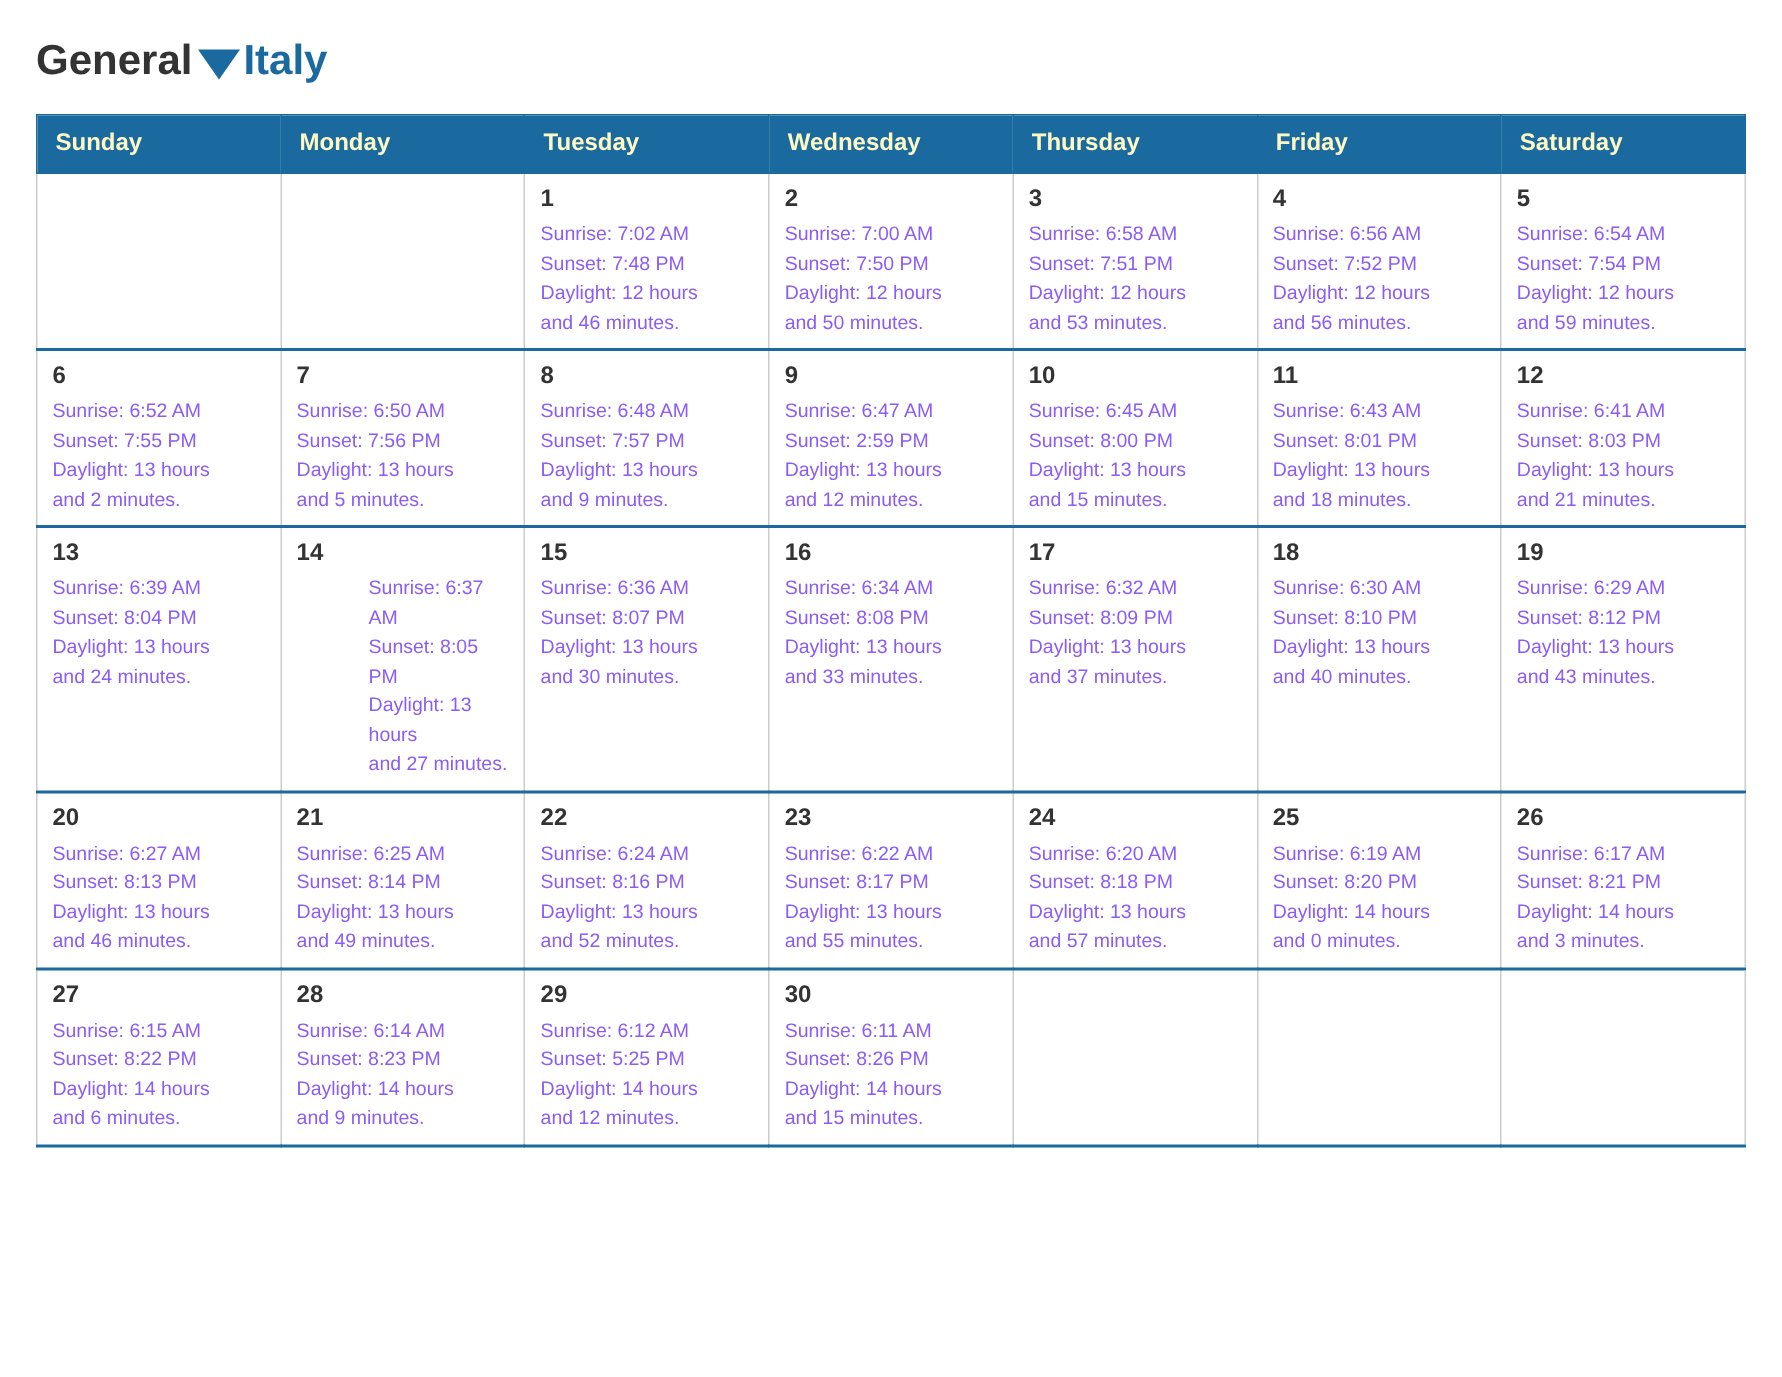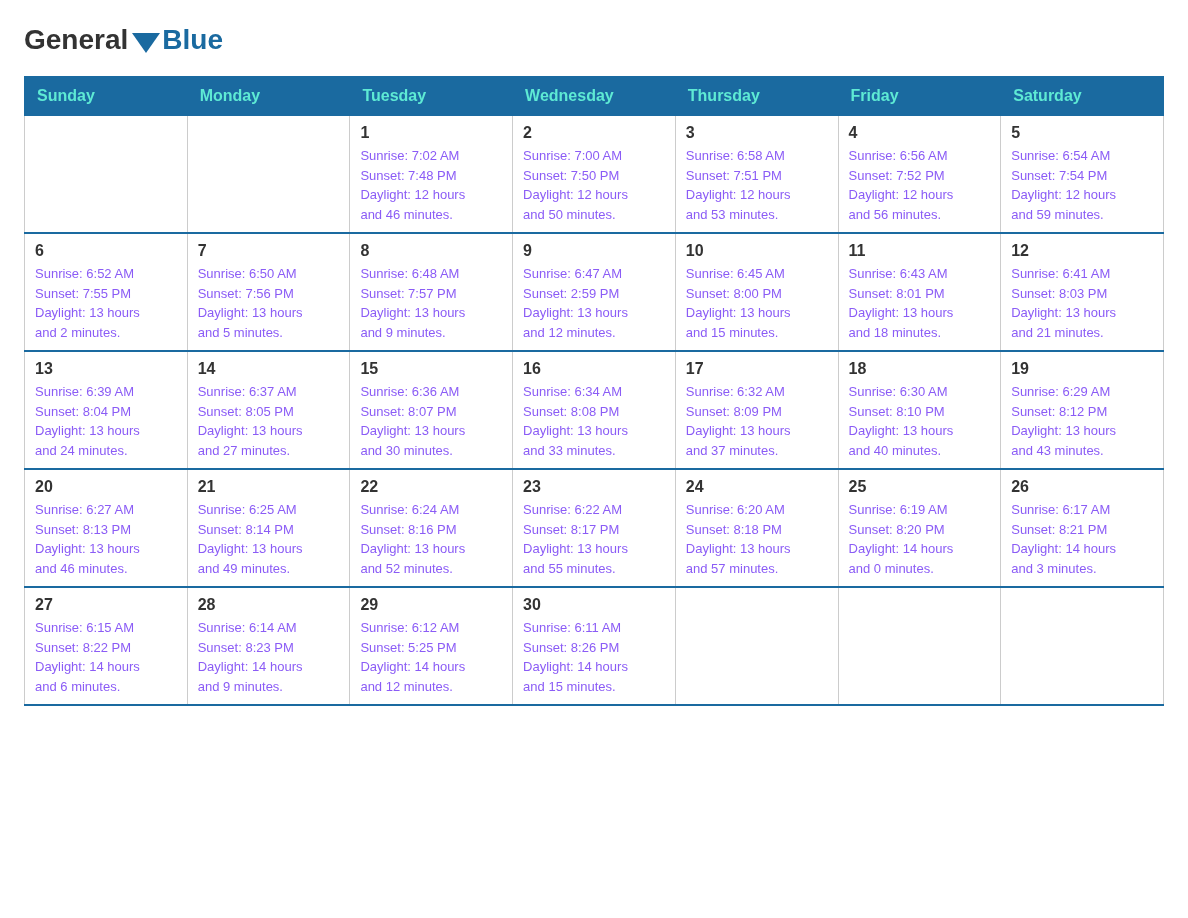--- a/index.html
+++ b/index.html
@@ -59,21 +59,21 @@
       font-size: 20px;
       color: #555;
       margin-top: 4px;
     }
     .calendar {
       width: 100%;
       border-collapse: collapse;
     }
     .calendar thead th {
       background-color: #1a6aa0;
-      color: #5eead4;
+      color: #fef9c3;
       font-size: 16px;
       font-weight: bold;
       padding: 10px 12px;
       text-align: left;
       border: 1px solid #1a6aa0;
     }
     .calendar tbody td {
       vertical-align: top;
       padding: 8px 10px;
       border: 1px solid #ccc;
@@ -101,21 +101,21 @@
   </style>
 </head>
 <body>
 
 <div class="header">
   <div class="logo">
     <div class="logo-text">
       <span class="logo-general">General</span>
       <div class="logo-arrow"></div>
     </div>
-    <span class="logo-blue">Blue</span>
+    <span class="logo-blue">Italy</span>
   </div>
 </div>
 
 <table class="calendar">
   <thead>
     <tr>
     <th>Sunday</th>
         <th>Monday</th>
         <th>Tuesday</th>
         <th>Wednesday</th>
@@ -218,21 +218,21 @@
       <tr>
         <td>
           <span class="day-number">13</span>
           <div class="day-info" style="white-space: pre-line;">Sunrise: 6:39 AM
 Sunset: 8:04 PM
 Daylight: 13 hours
 and 24 minutes.</div>
         </td>
         <td>
           <span class="day-number">14</span>
-          <div class="day-info" style="white-space: pre-line;">Sunrise: 6:37 AM
+          <div class="day-info" style="white-space: pre-line; margin-left: 48px;">Sunrise: 6:37 AM
 Sunset: 8:05 PM
 Daylight: 13 hours
 and 27 minutes.</div>
         </td>
         <td>
           <span class="day-number">15</span>
           <div class="day-info" style="white-space: pre-line;">Sunrise: 6:36 AM
 Sunset: 8:07 PM
 Daylight: 13 hours
 and 30 minutes.</div>

